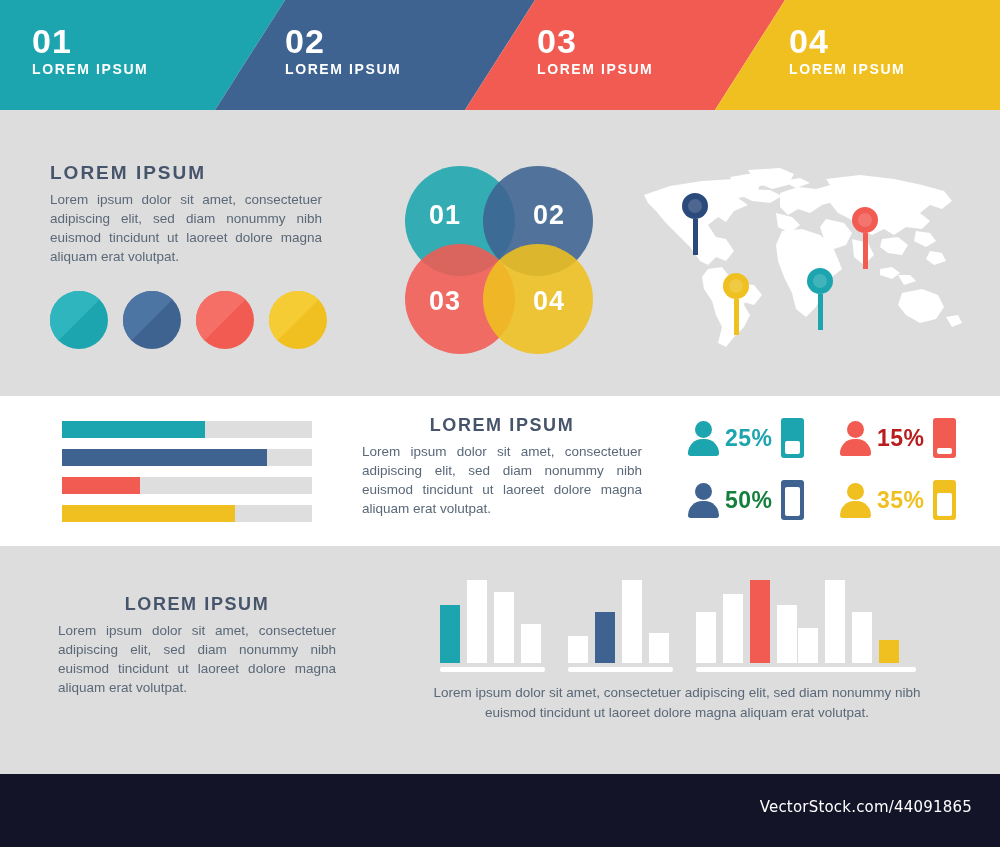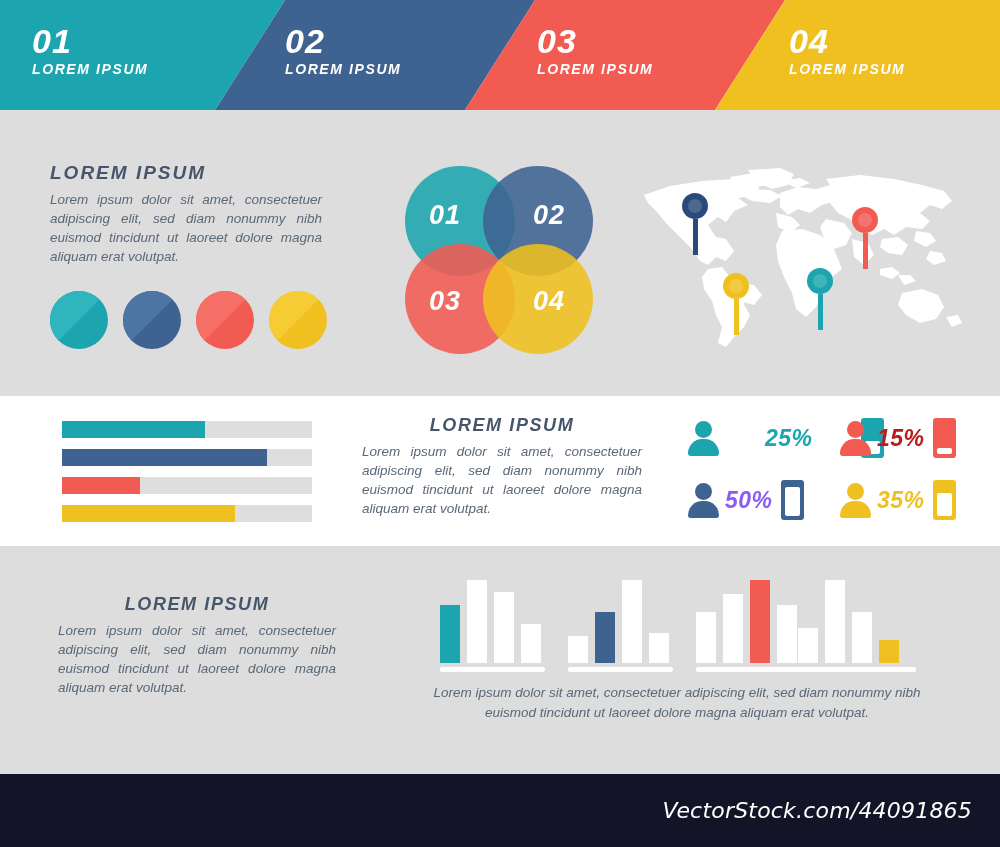--- a/index.html
+++ b/index.html
@@ -3,21 +3,21 @@
 <meta charset="utf-8">
 <title>Infographic</title>
 <style>
   * { box-sizing: border-box; margin: 0; padding: 0; }
   html, body {
     width: 1000px; height: 847px;
     font-family: "Liberation Sans", sans-serif;
     background: #ffffff;
     overflow: hidden;
   }
-  #stage { position: relative; width: 1000px; height: 620px; font-style: italic; }
+  #stage { position: relative; width: 1000px; height: 620px; }
 
   
   .band-gray-1 { position:absolute; left:0; top:110px;  width:1000px; height:286px; background:#dddddd; }
   .band-white  { position:absolute; left:0; top:396px;  width:1000px; height:150px; background:#ffffff; }
   .band-gray-2 { position:absolute; left:0; top:546px;  width:1000px; height:228px; background:#dddddd; }
   .band-footer { position:absolute; left:0; top:774px;  width:1000px; height:73px;  background:#141428; }
 
   
   #header { position:absolute; left:0; top:0; width:1000px; height:110px; overflow:hidden; background:#ffffff; }
   .hdr-band { position:absolute; top:0; height:110px; }
@@ -103,21 +103,21 @@
   #bars { position:absolute; left:62px; top:421px; width:250px; }
   .pbar { position:relative; width:250px; height:17px; background:#dedede; margin-bottom:11px; }
   .pbar .fill { position:absolute; left:0; top:0; height:100%; }
 
   
   #block2 { position:absolute; left:362px; top:415px; width:280px; }
 
   
   #people { position:absolute; left:688px; top:418px; width:292px; height:114px; }
   .pstat { position:absolute; display:flex; align-items:center; }
-  .pstat.s1 { left:0;    top:0;gap:40px; }
+  .pstat.s1 { left:0;    top:0; }
   .pstat.s2 { left:152px; top:0; }
   .pstat.s3 { left:0;    top:62px; }
   .pstat.s4 { left:152px; top:62px; }
   .person { width:30px; height:36px; position:relative; flex:0 0 auto; }
   .person .head { position:absolute; left:7px; top:1px; width:17px; height:17px; border-radius:50%; }
   .person .body { position:absolute; left:0; top:19px; width:31px; height:17px;
                   border-radius:16px 16px 3px 3px; }
   .pct { font-size:23px; font-weight:bold; margin:0 8px 0 7px; letter-spacing:0.5px; }
   .gauge { width:23px; height:40px; border-radius:3px; position:relative; flex:0 0 auto; }
   .gauge .hole { position:absolute; left:4px; background:#ffffff; border-radius:2px; width:15px; }
@@ -144,21 +144,21 @@
   #vs-logo {
     position:absolute; left:36px; top:786px;
     color:#ffffff; font-size:32px; letter-spacing:-0.5px;
     font-family:"DejaVu Sans", sans-serif;
   }
   #vs-logo .lite { font-weight:300; }
   #vs-logo .bold { font-weight:bold; }
   #vs-logo .reg  { font-size:13px; vertical-align:super; }
   #vs-url {
     position:absolute; right:28px; top:798px;
-    color:#ffffff; font-size:22px; letter-spacing:0.2px;
+    color:#ffffff; font-size:15px; letter-spacing:0.2px;
     font-family:"DejaVu Sans", sans-serif;
   }
 </style>
 </head>
 <body>
 
 <div id="stage">
 
   <div class="band-gray-1"></div>
   <div class="band-white"></div>
@@ -324,21 +324,21 @@
       <div class="gauge" style="background:#f15b52">
         <div class="hole" style="top:30px;height:6px"></div>
       </div>
     </div>
 
     <div class="pstat s3">
       <div class="person">
         <div class="head" style="background:#3e6391"></div>
         <div class="body" style="background:#3e6391"></div>
       </div>
-      <div class="pct" style="color:#8b5cf6">50%</div>
+      <div class="pct" style="color:#15803d">50%</div>
       <div class="gauge" style="background:#3e6391">
         <div class="hole" style="top:7px;height:29px"></div>
       </div>
     </div>
 
     <div class="pstat s4">
       <div class="person">
         <div class="head" style="background:#efc01f"></div>
         <div class="body" style="background:#efc01f"></div>
       </div>

